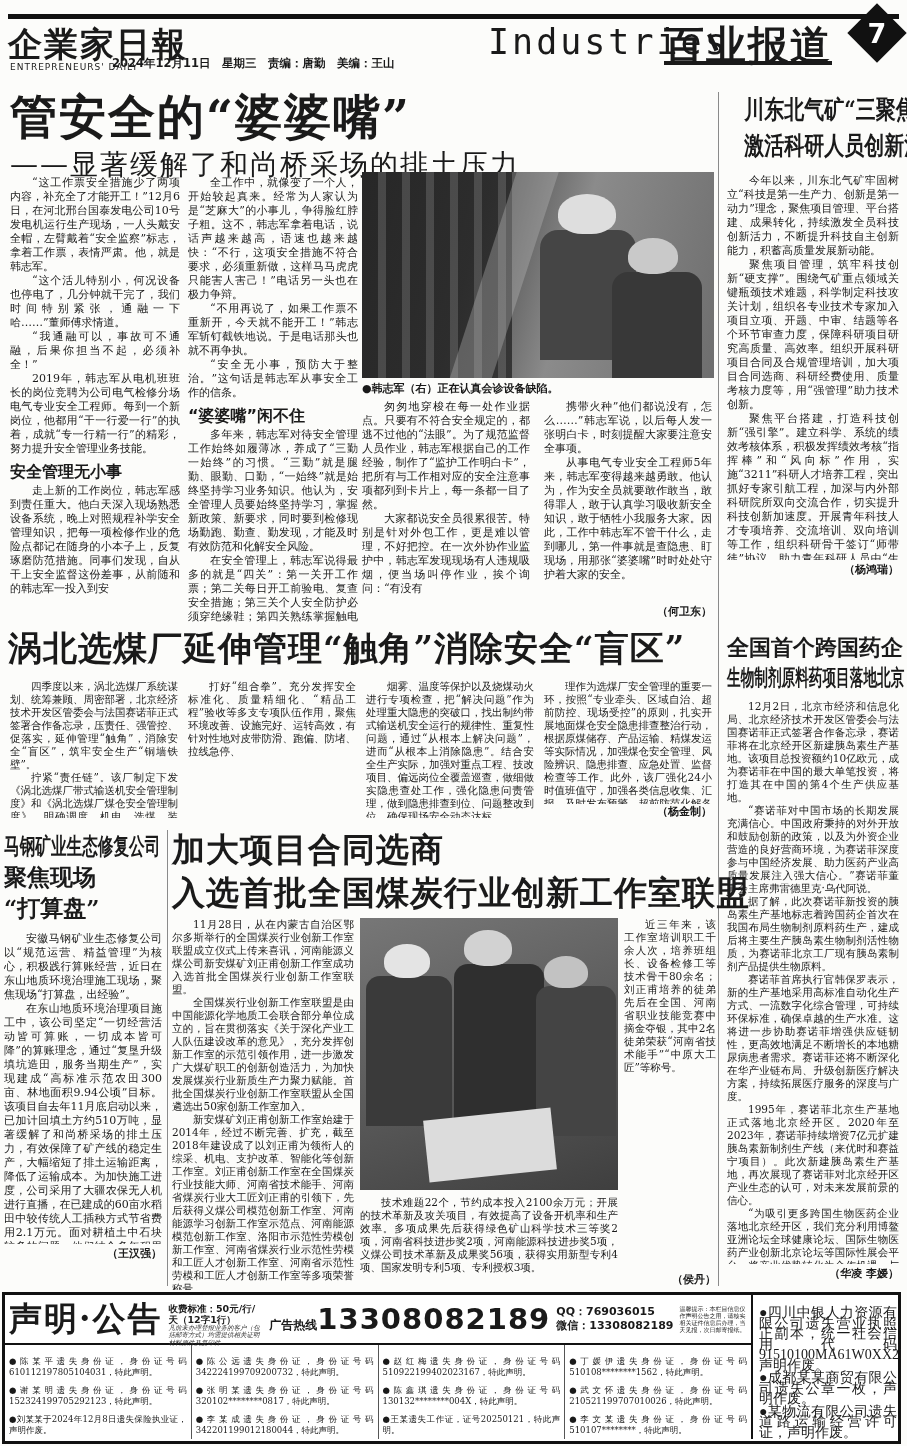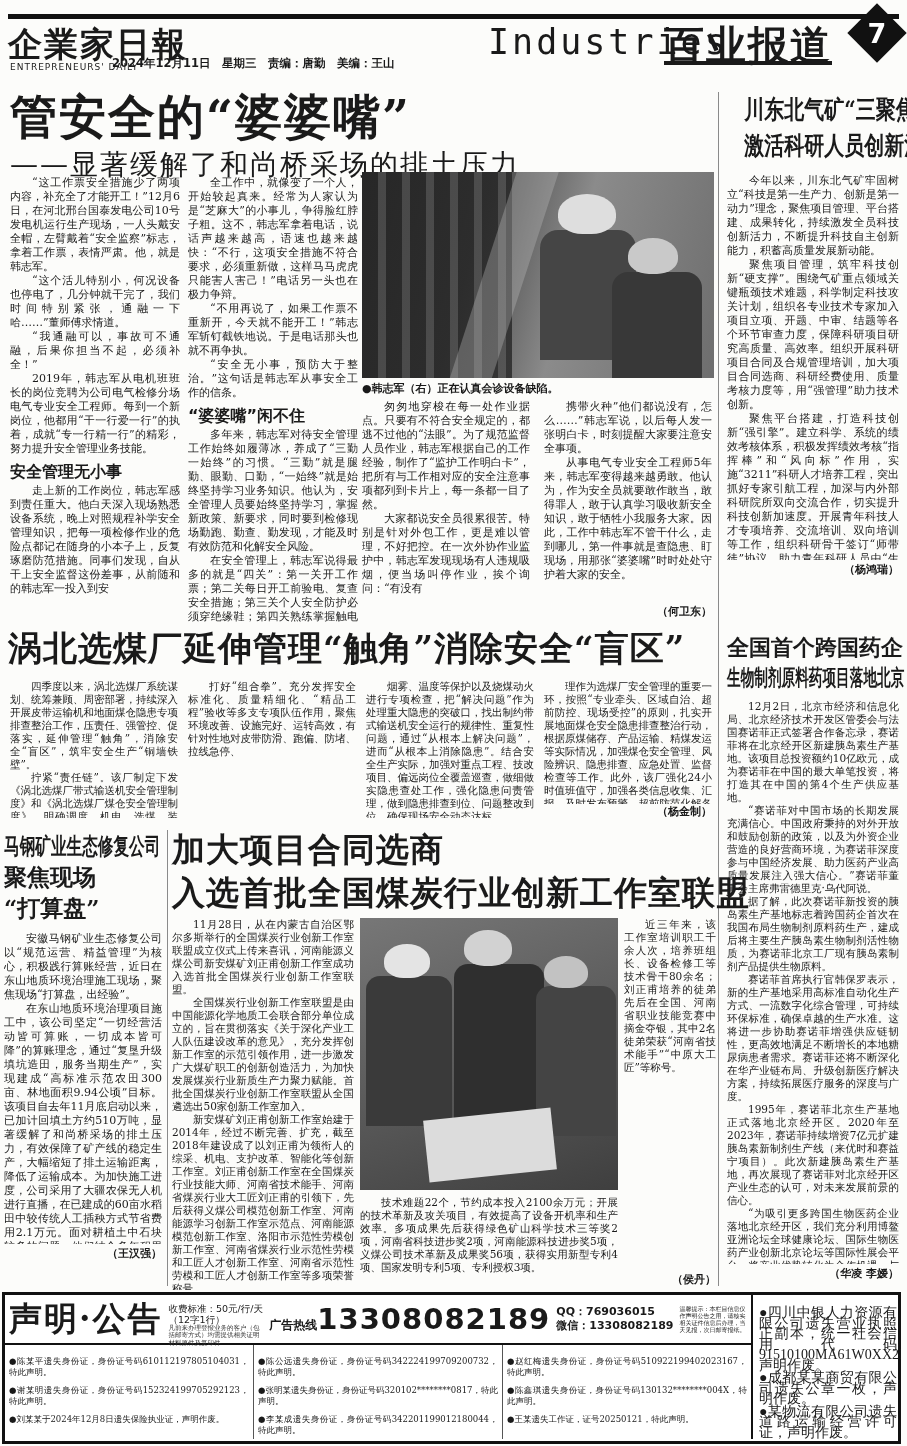--- a/index.html
+++ b/index.html
@@ -73,22 +73,22 @@
   .ph-title{left:727px;top:632px;width:172px;font-weight:bold;line-height:30px;}
   .ph-title p{font-size:22px;white-space:nowrap;transform-origin:left;}
   .ph-title p:nth-child(2){transform:scaleX(.62);}
 
   
   .ads-box{left:2px;top:1292px;width:899px;height:152px;border:3px solid #111;background:#fff;box-sizing:border-box;}
   .ads-head{position:absolute;left:0;top:0;width:748px;height:50px;border-bottom:2px solid #111;border-right:2px solid #111;
             display:flex;align-items:center;padding:0 4px;gap:6px;box-sizing:border-box;}
   .ads-name{font-size:33px;font-weight:bold;letter-spacing:2px;white-space:nowrap;}
   .ads-fee{width:118px;font-family:"DejaVu Sans",sans-serif;}
-  .ads-fee .f1{font-size:9.5px;font-weight:normal;line-height:11px;margin-top:12px;}
-  .ads-fee .f2{font-size:6.5px;color:#333;line-height:7.5px;}
+  .ads-fee .f1{font-size:9.5px;font-weight:bold;line-height:11px;margin-top:12px;}
+  .ads-fee .f2{font-size:6.5px;color:#333;line-height:7.5px;font-style:italic;}
   .ads-hot{white-space:nowrap;font-family:"DejaVu Sans",sans-serif;}
   .ads-hot .t{font-size:12px;font-weight:bold;}
   .ads-hot .n{font-size:29px;font-weight:bold;letter-spacing:1px;}
   .ads-qq{font-size:11px;font-weight:bold;line-height:14px;font-family:"DejaVu Sans",sans-serif;white-space:nowrap;}
   .ads-note{width:84px;font-size:6px;line-height:7px;color:#222;}
   .adcols{position:absolute;left:0;top:50px;width:748px;height:94px;display:flex;}
   .adcol{flex:1;padding:3px 4px;font-size:8.5px;line-height:10.5px;overflow:hidden;border-right:1px solid #555;text-align:justify;}
   .adcol:last-child{border-right:2px solid #111;}
   .adcol p{margin:8px 0 2px;text-indent:0;}
   .adcol6{position:absolute;left:750px;top:0;width:146px;height:146px;padding:13px 4px;font-size:14px;line-height:10.5px;
@@ -175,21 +175,21 @@
         <p>今年以来，川东北气矿牢固树立“科技是第一生产力、创新是第一动力”理念，聚焦项目管理、平台搭建、成果转化，持续激发全员科技创新活力，不断提升科技自主创新能力，积蓄高质量发展新动能。</p>
         <p>聚焦项目管理，筑牢科技创新“硬支撑”。围绕气矿重点领域关键瓶颈技术难题，科学制定科技攻关计划，组织各专业技术专家加入项目立项、开题、中审、结题等各个环节审查力度，保障科研项目研究高质量、高效率。组织开展科研项目合同及合规管理培训，加大项目合同选商、科研经费使用、质量考核力度等，用“强管理”助力技术创新。</p>
         <p>聚焦平台搭建，打造科技创新“强引擎”。建立科学、系统的绩效考核体系，积极发挥绩效考核“指挥棒”和“风向标”作用，实施“3211”科研人才培养工程，突出抓好专家引航工程，加深与内外部科研院所双向交流合作，切实提升科技创新加速度。开展青年科技人才专项培养、交流培训、双向培训等工作，组织科研骨干签订“师带徒”协议，助力青年科研人员由“生力军”向“主力军”转变。</p>
       </div>
   </div>
   <div class="abs byline" style="left:727px;top:562px;width:172px;">（杨鸿瑞）</div>
 
   <div class="abs coal-title">涡北选煤厂延伸管理“触角”消除安全“盲区”</div>
   <div class="abs col dense" style="left:10px;top:680px;width:168px;height:138px;">
     <div>
-        <p>四季度以来，涡北选煤厂系统谋划、统筹兼顾、周密部署，持续深入开展皮带运输机和地面煤仓隐患专项排查整治工作，压责任、强管控、促落实，延伸管理“触角”，消除安全“盲区”，筑牢安全生产“铜墙铁壁”。</p>
+        <p>四季度以来，涡北选煤厂系统谋划、统筹兼顾、周密部署，北京经济技术开发区管委会与法国赛诺菲正式签署合作备忘录，压责任、强管控、促落实，延伸管理“触角”，消除安全“盲区”，筑牢安全生产“铜墙铁壁”。</p>
         <p>拧紧“责任链”。该厂制定下发《涡北选煤厂带式输送机安全管理制度》和《涡北选煤厂煤仓安全管理制度》，明确调度、机电、选煤、装卸、安监、技术等专业工作职责。厂领导靠前指挥，研究部署，组织推进安全检查相关工</p>
       </div>
   </div>
   <div class="abs col dense" style="left:188px;top:680px;width:168px;height:138px;">
     <div>
         <p>打好“组合拳”。充分发挥安全标准化、质量精细化、“精品工程”验收等多支专项队伍作用，聚焦环境改善、设施完好、运转高效，有针对性地对皮带防滑、跑偏、防堵、拉线急停、</p>
       </div>
   </div>
   <div class="abs col dense" style="left:366px;top:680px;width:168px;height:138px;">
     <div>
@@ -303,20 +303,27 @@
             <p>●李某成遗失身份证，身份证号码342201199012180044，特此声明。</p>
           </div>
         </div>
       <div class="adcol">
           <div>
             <p>●赵红梅遗失身份证，身份证号码510922199402023167，特此声明。</p>
             <p>●陈鑫琪遗失身份证，身份证号码130132********004X，特此声明。</p>
             <p>●王某遗失工作证，证号20250121，特此声明。</p>
           </div>
         </div>
+      <div class="adcol">
+          <div>
+            <p>●丁媛伊遗失身份证，身份证号码510108********1562，特此声明。</p>
+            <p>●武文怀遗失身份证，身份证号码210521199707010026，特此声明。</p>
+            <p>●李文某遗失身份证，身份证号码510107********，特此声明。</p>
+          </div>
+        </div>
     </div>
     <div class="adcol6">
         <div>
           <p>●四川中银人力资源有限公司遗失营业执照正副本，统一社会信用代码91510100MA61W0XX2F，声明作废。</p>
           <p>●成都某某商贸有限公司遗失公章一枚，声明作废。</p>
           <p>●某物流有限公司遗失道路运输经营许可证，声明作废。</p>
         </div>
       </div>
   </div>
 

